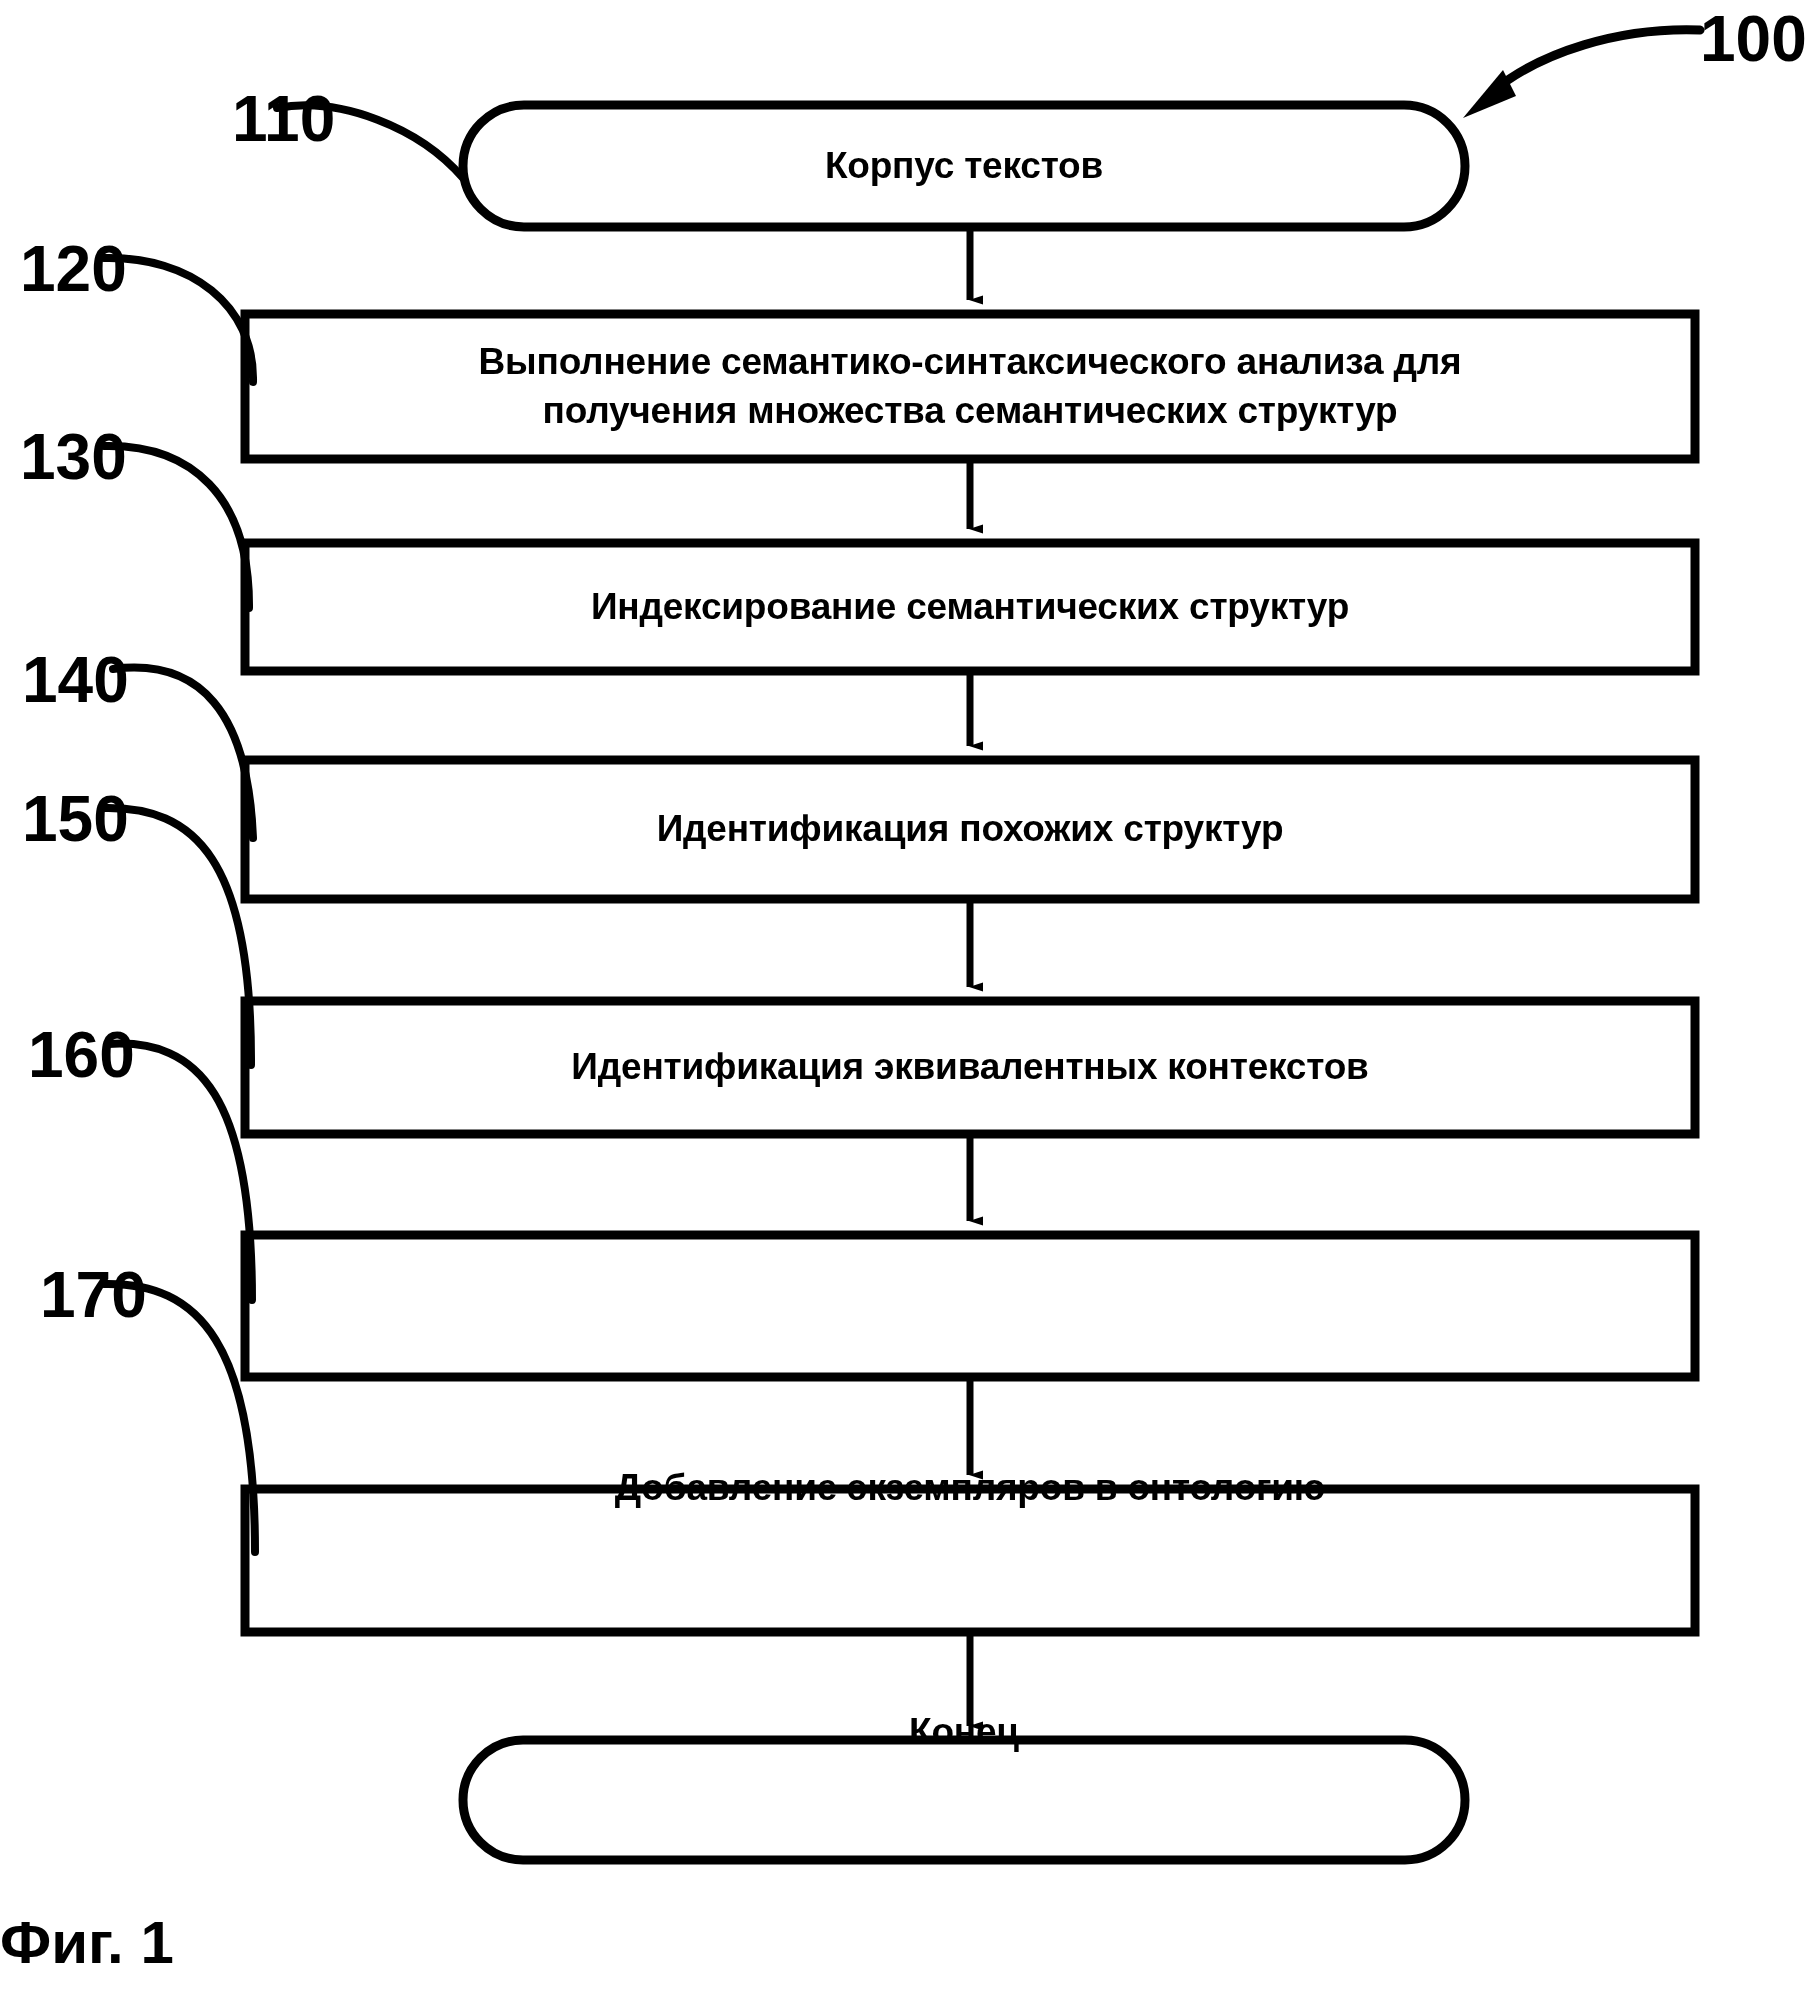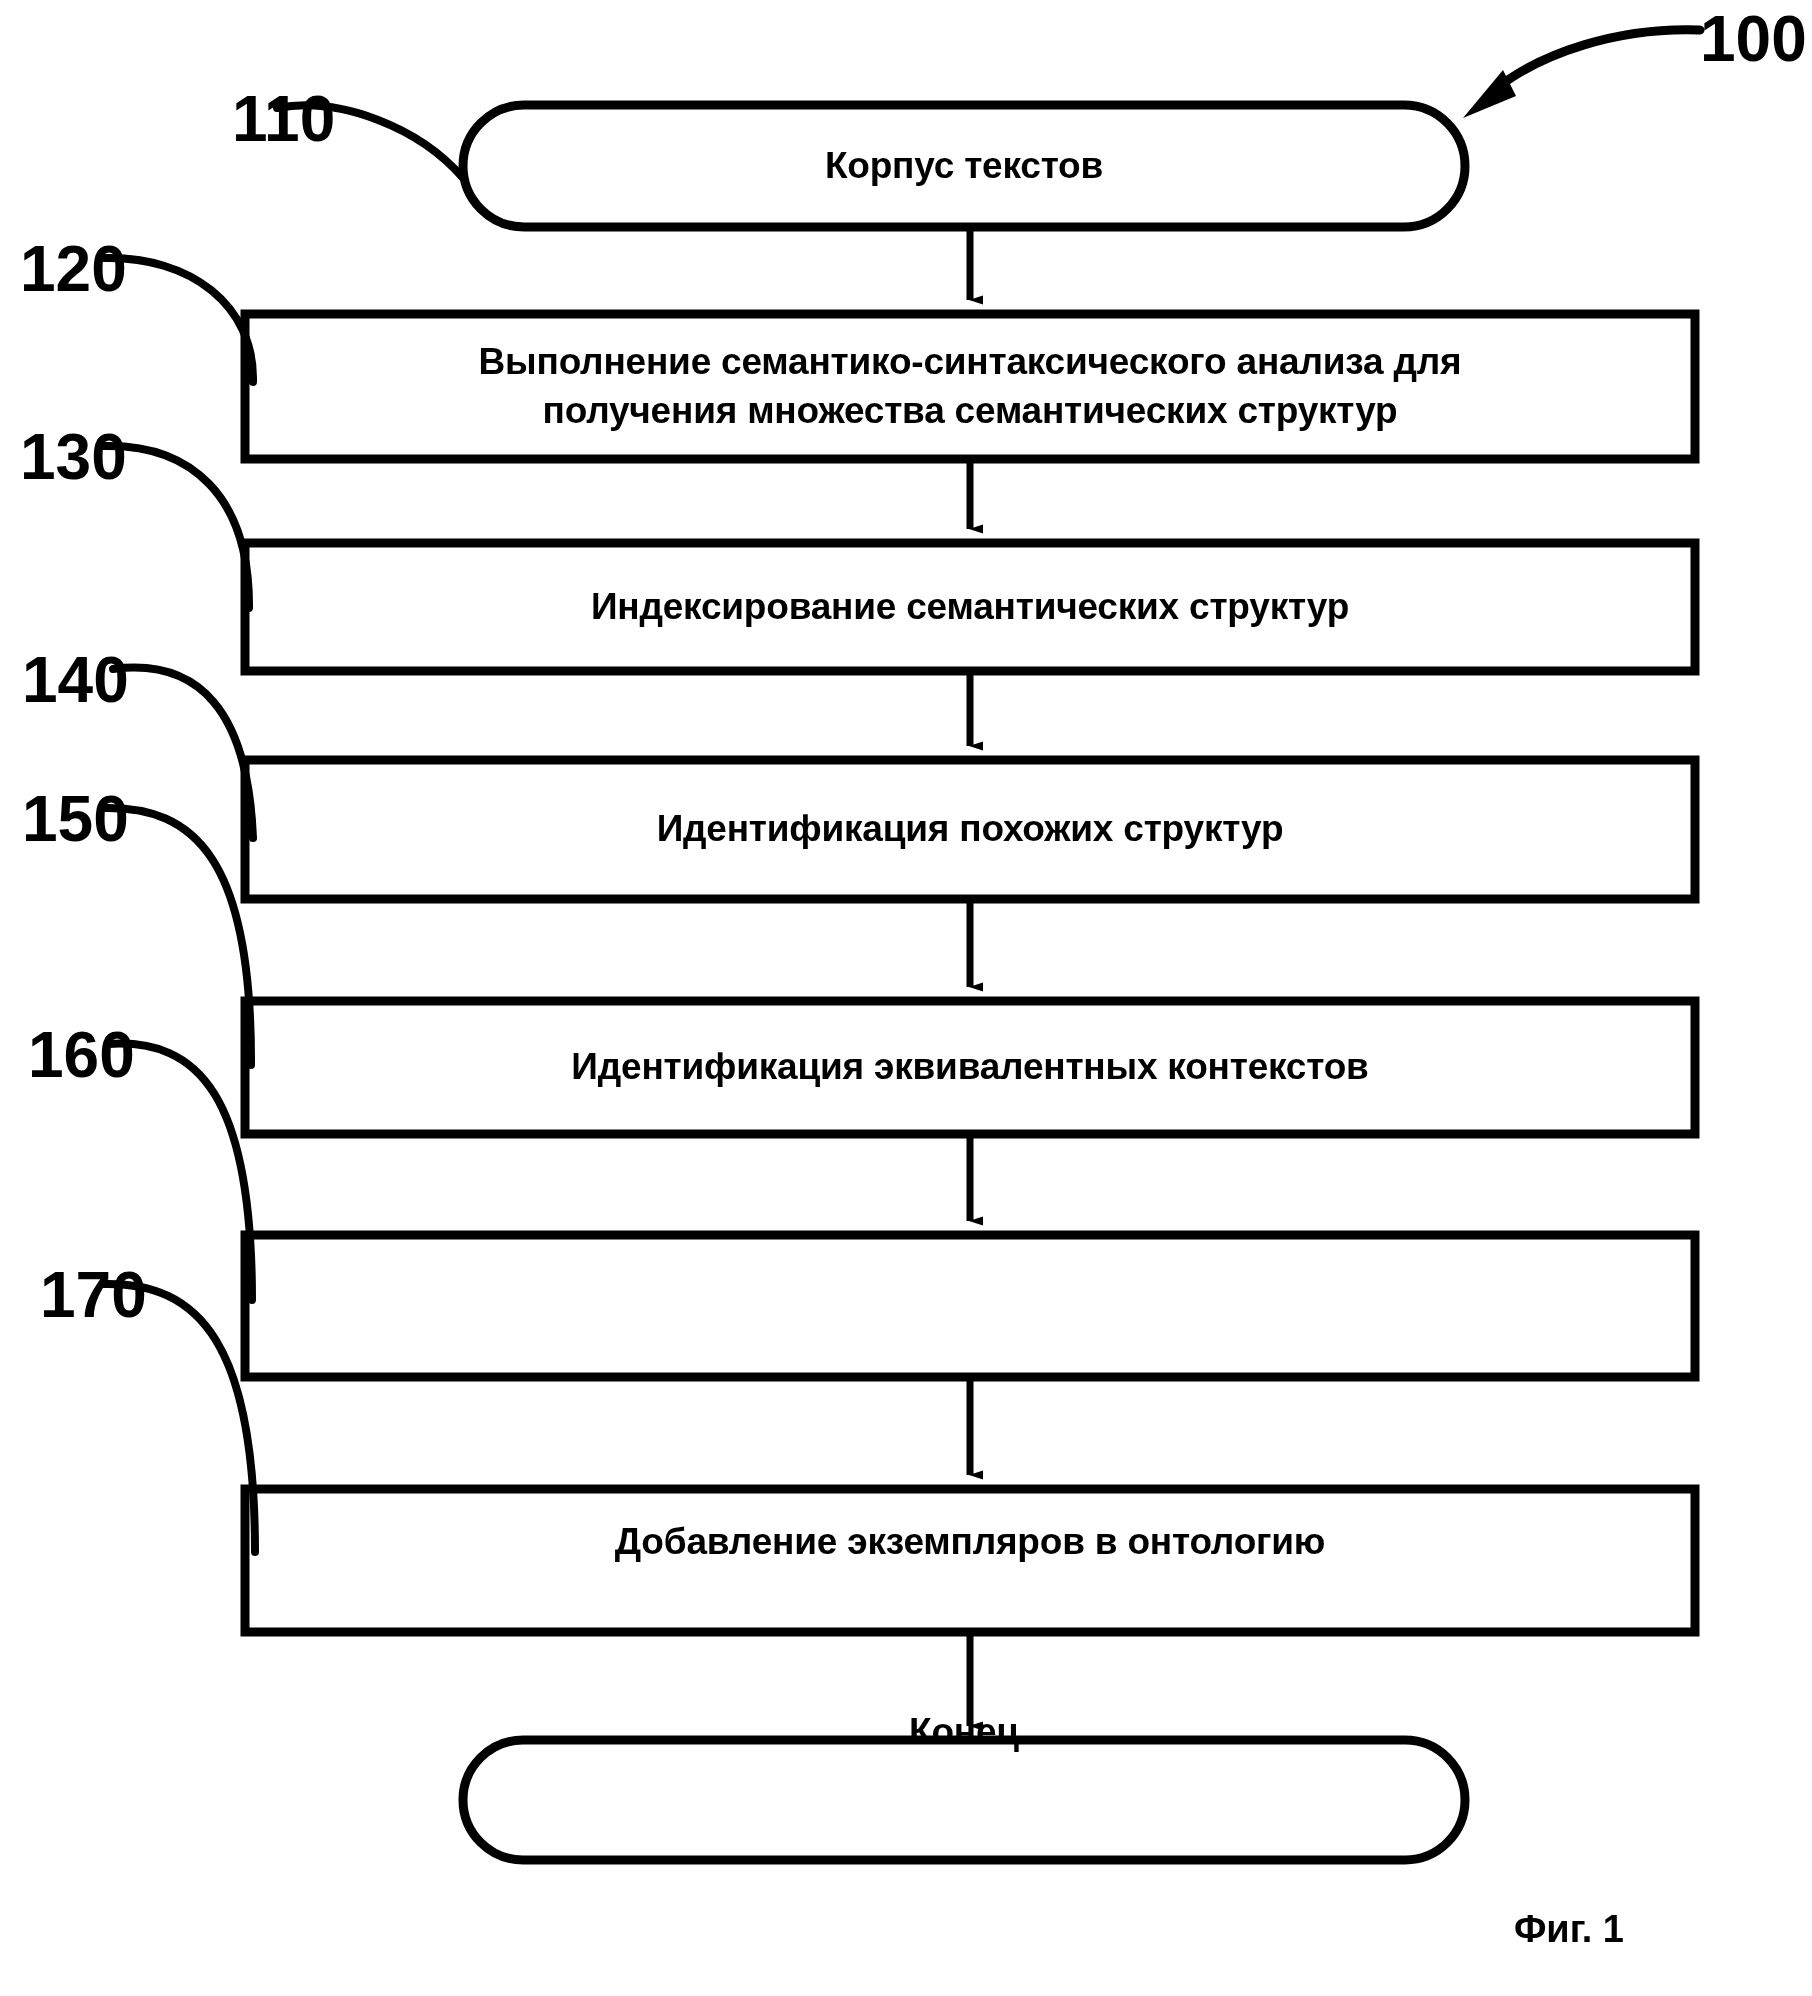--- a/index.html
+++ b/index.html
@@ -43,25 +43,25 @@
     font-family: "Liberation Sans", sans-serif;
     font-weight: bold;
     font-size: 64px;
     color: #000000;
     letter-spacing: 0px;
   }
   .fig-caption {
     position: absolute;
     font-family: "Liberation Sans", sans-serif;
     font-weight: bold;
-    font-size: 38px;
+    font-size: 60px;
     color: #000000;
     left: 0;
     width: 1624px;
-    text-align: right;
+    text-align: left;
   }
 </style>
 </head>
 <body>
 
 <div id="figure-root">
 
   <svg id="figure-svg" viewBox="0 0 1812 1996">
     <defs>
       <marker id="arrowhead" markerWidth="10" markerHeight="14" refX="4.6" refY="13" orient="auto" markerUnits="userSpaceOnUse">
@@ -116,21 +116,21 @@
   <div class="node-text" style="left:245px; top:314px; width:1450px; height:145px;">Выполнение семантико-синтаксического анализа для
 получения множества семантических структур</div>
 
   <div class="node-text" style="left:245px; top:543px; width:1450px; height:128px;">Индексирование семантических структур</div>
 
   <div class="node-text" style="left:245px; top:760px; width:1450px; height:139px;">Идентификация похожих структур</div>
 
   <div class="node-text" style="left:245px; top:1001px; width:1450px; height:133px;text-align:right;">Идентификация эквивалентных контекстов</div>
 
 
-  <div class="node-text" style="left:245px; top:1471px; width:1450px; height:143px;">Добавление экземпляров в онтологию</div>
+  <div class="node-text" style="left:245px; top:1417px; width:1450px; height:143px;">Добавление экземпляров в онтологию</div>
 
   <div class="node-text" style="left:463px; top:1672px; width:1002px; height:120px;">Конец</div>
 
   <div class="ref-label" style="left:1700px; top:2px;">100</div>
 
   <div class="ref-label" style="left:232px; top:82px;">110</div>
 
   <div class="ref-label" style="left:20px; top:232px;">120</div>
 
   <div class="ref-label" style="left:20px; top:420px;">130</div>

